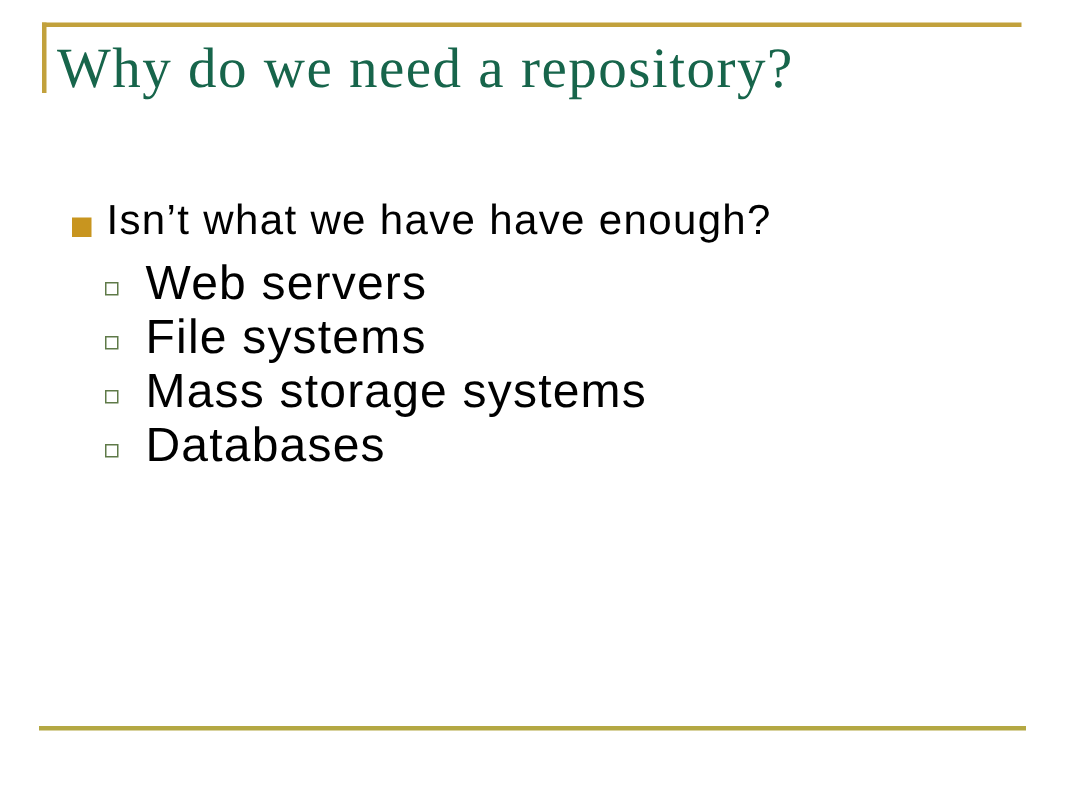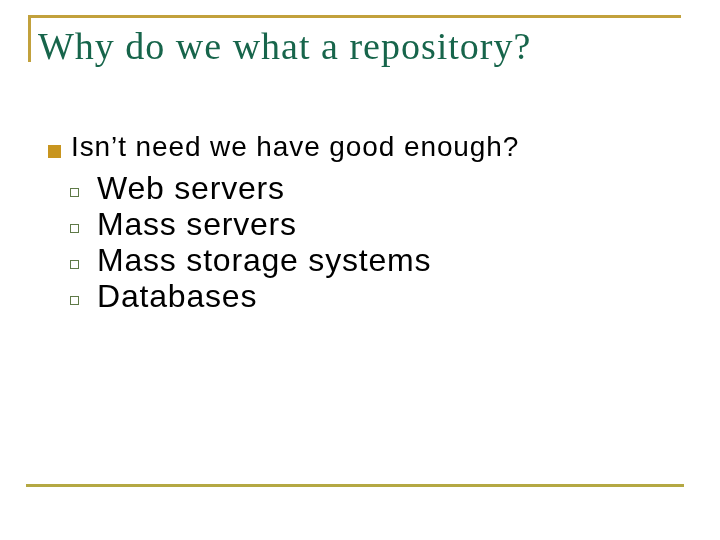--- a/index.html
+++ b/index.html
@@ -101,33 +101,33 @@
   }
 </style>
 </head>
 <body>
 
 <div class="slide">
 
   <div class="border-top"></div>
   <div class="border-corner-v"></div>
 
-  <h1 class="title">Why do we what a repository?</h1>
+  <h1 class="title">Why do we need a repository?</h1>
 
   <div class="l1-bullet"></div>
-  <div class="l1-text">Isn’t need we have good enough?</div>
+  <div class="l1-text">Isn’t what we have have enough?</div>
 
   <ul class="sub-list">
     <li class="sub-item">
       <span class="sub-square"></span>
       <span>Web servers</span>
     </li>
     <li class="sub-item">
       <span class="sub-square"></span>
-      <span>Mass servers</span>
+      <span>File systems</span>
     </li>
     <li class="sub-item">
       <span class="sub-square"></span>
       <span>Mass storage systems</span>
     </li>
     <li class="sub-item">
       <span class="sub-square"></span>
       <span>Databases</span>
     </li>
   </ul>

